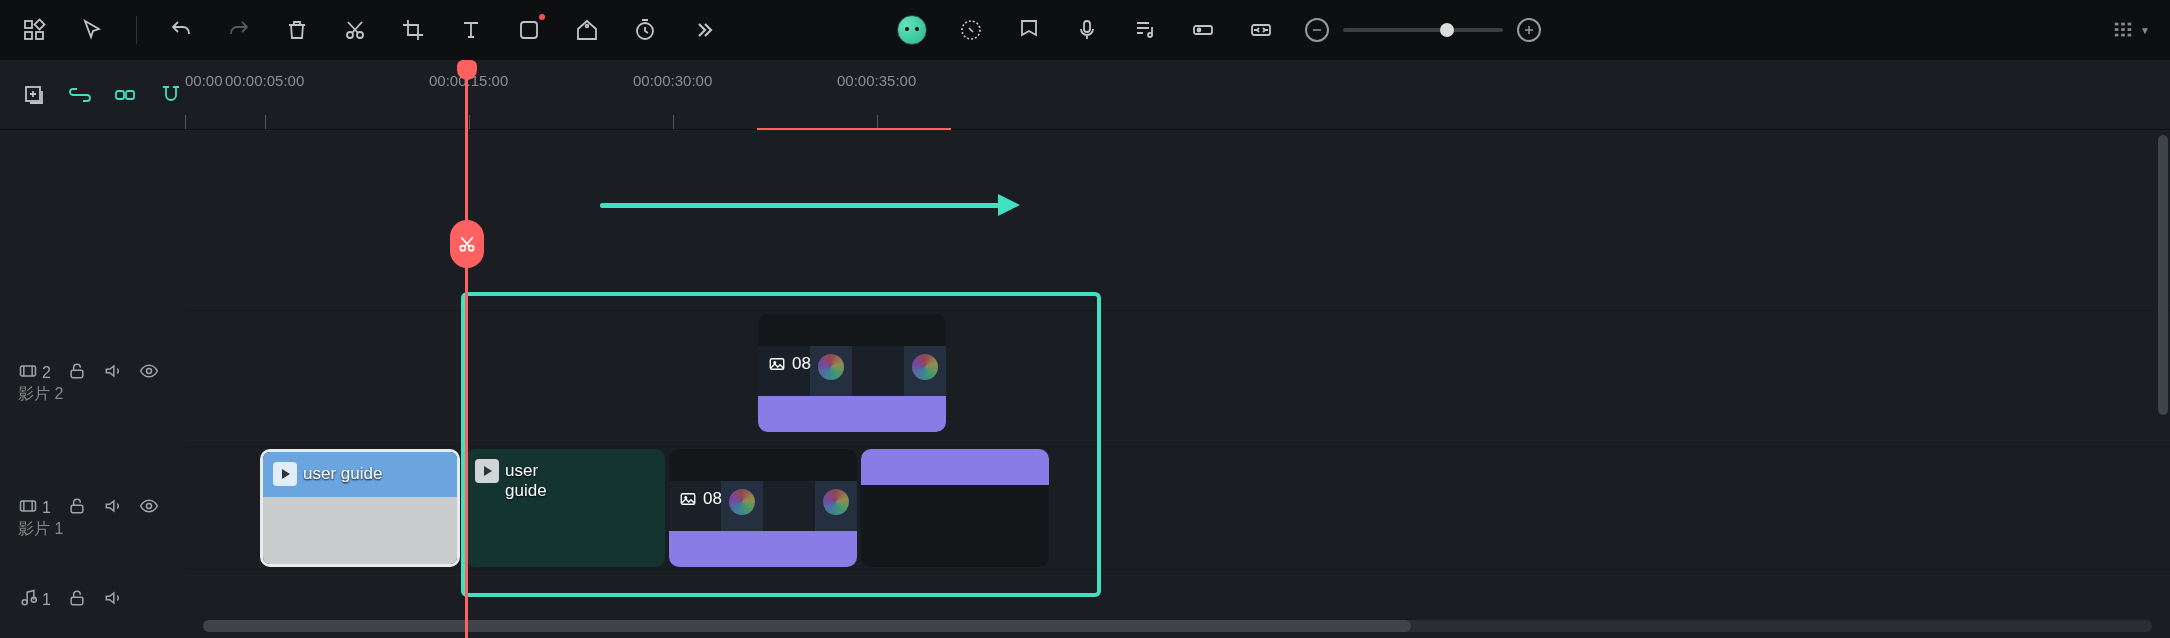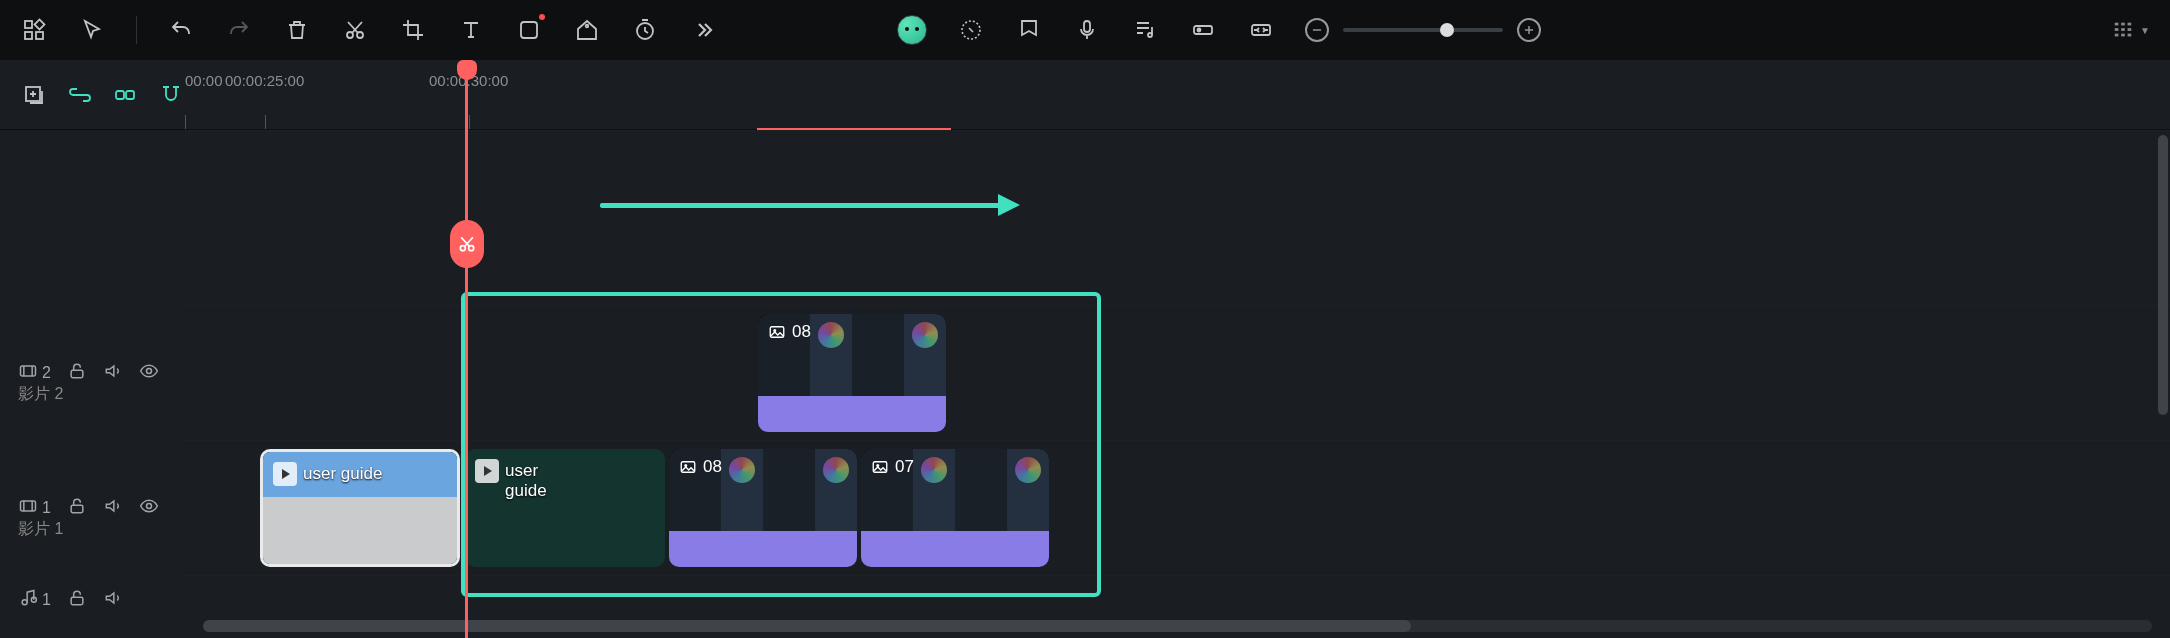--- a/index.html
+++ b/index.html
@@ -151,21 +151,21 @@
   .clip-white .audio-strip { height:26px; background:#0d282a; position:relative; }
   .clip-white .audio-strip::before { content:''; position:absolute; left:4px; right:4px; top:11px; height:4px; background:#36d9a8; border-radius:2px; }
   .clip-white .play-ico { position:absolute; left:10px; top:10px; width:24px; height:24px; background:rgba(255,255,255,.8); border-radius:4px; display:flex; align-items:center; justify-content:center; }
   .clip-white .play-ico::after { content:''; border-left:8px solid #333; border-top:5px solid transparent; border-bottom:5px solid transparent; margin-left:2px; }
   .clip-white .name { position:absolute; left:40px; top:12px; color:#fff; font-size:17px; text-shadow:0 1px 2px #000; }
 
   .clip-dark {
     background:#14171a; height:118px; border-radius:10px;
     display:flex; flex-direction:column;
   }
-  .clip-dark .top { flex:1; position:relative; background:#000000; display:flex; }
+  .clip-dark .top { flex:1; position:relative; background:#000000; display:flex;margin-top:32px; }
   .clip-dark .bottom { height:36px; background:#8a7ce6; }
   .clip-dark .badge {
     position:absolute; left:10px; top:8px; display:flex; align-items:center; gap:6px;
     color:#fff; font-size:17px; z-index:2;
   }
   .clip-dark .badge svg { width:18px; height:18px; }
   .clip-dark .mini { flex:1; background:linear-gradient(90deg,#1a2028 0%, #1a2028 55%, #243040 55%, #243040 100%); position:relative; }
   .clip-dark .mini::after { content:''; position:absolute; right:8px; top:8px; width:26px; height:26px; border-radius:50%; background:conic-gradient(#ff5e5e,#ffe95e,#5eff9e,#5ec3ff,#c95eff,#ff5e5e); opacity:.5; }
 
   .clip-teal-line {
@@ -405,24 +405,30 @@
           <path d="M7 4v8a5 5 0 0010 0V4M7 4H4m3 0h3m7 0h3m-3 0h-3"></path>
         </svg>
       </div>
   </div>
   <div class="ruler-area">
     <div class="ruler-ticks">
       <div class="tick-major" style="flex-basis:80px">
           <span class="label" style="left:0">00:00</span>
         </div>
       <div class="tick-major">
-          <span class="label">00:00:25:00</span>
+          <span class="label">00:00:05:00</span>
+        </div>
+      <div class="tick-major">
+          <span class="label">00:00:15:00</span>
         </div>
       <div class="tick-major">
           <span class="label">00:00:30:00</span>
+        </div>
+      <div class="tick-major">
+          <span class="label">00:00:35:00</span>
         </div>
     </div>
   </div>
 </div>
 
 <div class="red-bar"></div>
 
 <div class="tracks">
   <div class="track-headers">
     <div style="height:175px"></div>
@@ -540,32 +546,20 @@
               </svg>
               <span>08</span>
             </div>
           <div class="mini"></div>
             <div class="mini"></div>
         </div>
         <div class="bottom"></div>
       </div>
 
       <div class="clip clip-dark" style="left:676px; width:188px; top:8px">
-        <div class="top">
-          <div class="badge">
-              <svg viewBox="0 0 24 24" fill="#fff">
-                <rect x="3" y="5" width="18" height="14" rx="2" fill="none" stroke="#fff" stroke-width="1.8"></rect>
-                <circle cx="9" cy="10" r="2"></circle>
-                <path d="M4 17l5-5 4 4 3-3 4 4" fill="none" stroke="#fff" stroke-width="1.8"></path>
-              </svg>
-              <span>07</span>
-            </div>
-          <div class="mini"></div>
-            <div class="mini"></div>
-        </div>
         <div class="bottom"></div>
       </div>
     </div>
 
     <div class="lane lane-a"></div>
 
     <div class="selection" style="left:276px; top:162px; width:640px; height:305px"></div>
 
     <div class="scrollbar">
       <div class="thumb"></div>

